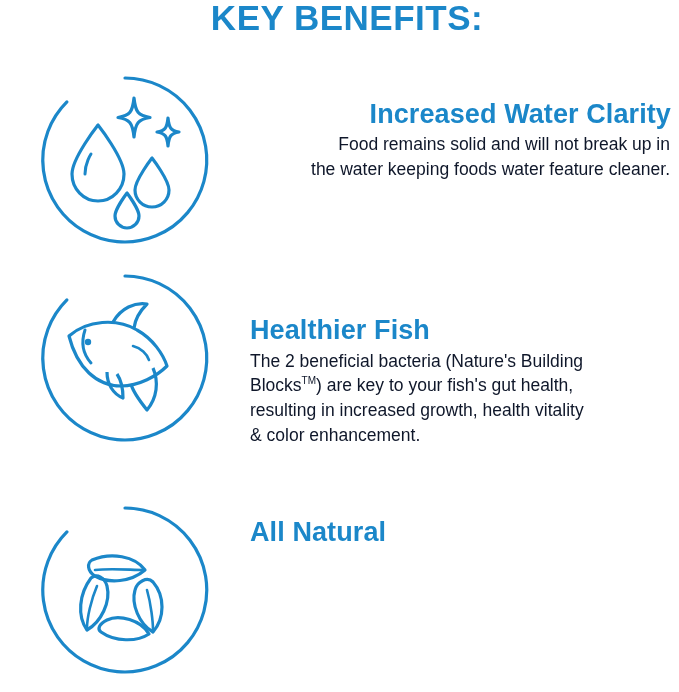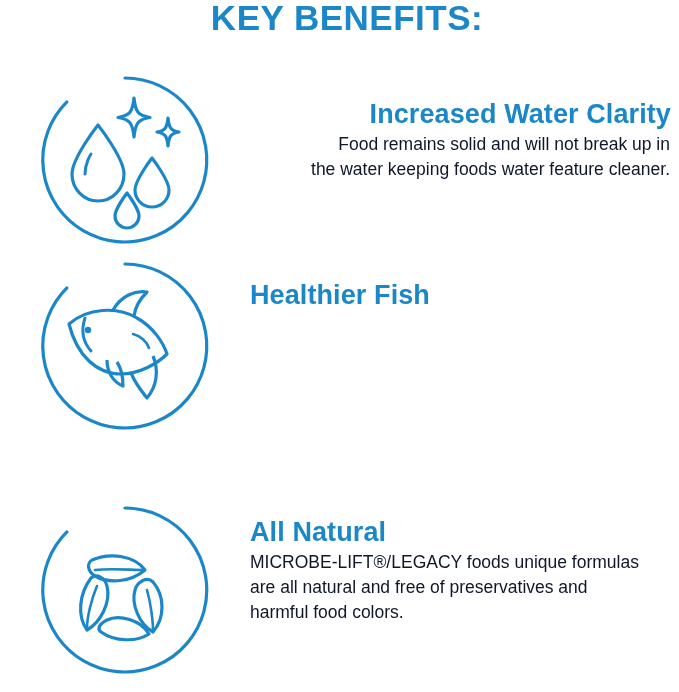--- a/index.html
+++ b/index.html
@@ -70,21 +70,21 @@
     line-height: 1.42;
     color: #0f172a;
     margin: 0;
     max-width: 420px;
   }
   .benefit-body sup {
     font-size: 10px;
     vertical-align: super;
   }
   #b1 { top: 70px; }
-  #b2 { top: 256px; }
+  #b2 { top: 268px; align-items: flex-end; }
   #b3 { top: 500px; }
   #b1 .benefit-text { padding-top: 30px; text-align: right; }
   #b2 .benefit-text { padding-top: 25px; }
   #b3 .benefit-text { padding-top: 18px; }
 </style>
 </head>
 <body>
 
 <div class="page">
 
@@ -134,20 +134,26 @@
           <path d="M72 104 C72 116, 78 126, 88 130 C88 120, 86 112, 82 106" stroke="#1b87c9" stroke-width="3.2" fill="none" stroke-linejoin="round"></path>
 
           <path d="M118 100 C124 114, 122 130, 112 142 C104 132, 98 124, 96 116" stroke="#1b87c9" stroke-width="3.2" fill="none" stroke-linejoin="round"></path>
 
           <path d="M98 78 C106 80, 112 86, 114 92" stroke="#1b87c9" stroke-width="2.6" fill="none" stroke-linecap="round"></path>
         </svg>
       </div>
     </div>
     <div class="benefit-text">
       <h2 class="benefit-heading">Healthier Fish</h2>
+      <p class="benefit-body">
+        <span>The 2 beneficial bacteria (Nature's Building</span><br>
+        <span>Blocks</span><sup>TM</sup><span>) are  key to your fish's gut health,</span><br>
+        <span>resulting in increased growth, health vitality</span><br>
+        <span>&amp; color enhancement.</span>
+      </p>
     </div>
   </div>
 
   <div class="benefit" id="b3">
     <div class="icon-wrap">
       <div class="icon-circle">
         <svg width="180" height="180" viewBox="0 0 180 180" fill="none" xmlns="http://www.w3.org/2000/svg">
           <path d="M90 8 A82 82 0 1 1 31.9 31.9" stroke="#1b87c9" stroke-width="3.2" fill="none" stroke-linecap="round"></path>
 
           <path d="M57 60 C76 52, 100 56, 110 70 C96 82, 74 84, 60 76 C52 71, 52 63, 57 60 Z" stroke="#1b87c9" stroke-width="3.2" fill="none" stroke-linejoin="round"></path>
@@ -158,21 +164,16 @@
 
           <path d="M118 82 C130 96, 130 118, 118 132 C104 124, 96 104, 100 90 C102 82, 112 76, 118 82 Z" stroke="#1b87c9" stroke-width="3.2" fill="none" stroke-linejoin="round"></path>
           <path d="M112 90 C116 104, 118 122, 118 130" stroke="#1b87c9" stroke-width="2.6" fill="none" stroke-linecap="round"></path>
 
           <path d="M66 132 C80 142, 102 142, 114 134 C106 120, 84 114, 72 120 C64 124, 62 129, 66 132 Z" stroke="#1b87c9" stroke-width="3.2" fill="none" stroke-linejoin="round"></path>
         </svg>
       </div>
     </div>
     <div class="benefit-text">
       <h2 class="benefit-heading">All Natural</h2>
-      <p class="benefit-body">
-        <span>MICROBE-LIFT®/LEGACY foods unique formulas</span><br>
-        <span>are all natural and free of preservatives and</span><br>
-        <span>harmful food colors.</span>
-      </p>
     </div>
   </div>
 
 </div>
 
 </body></html>

